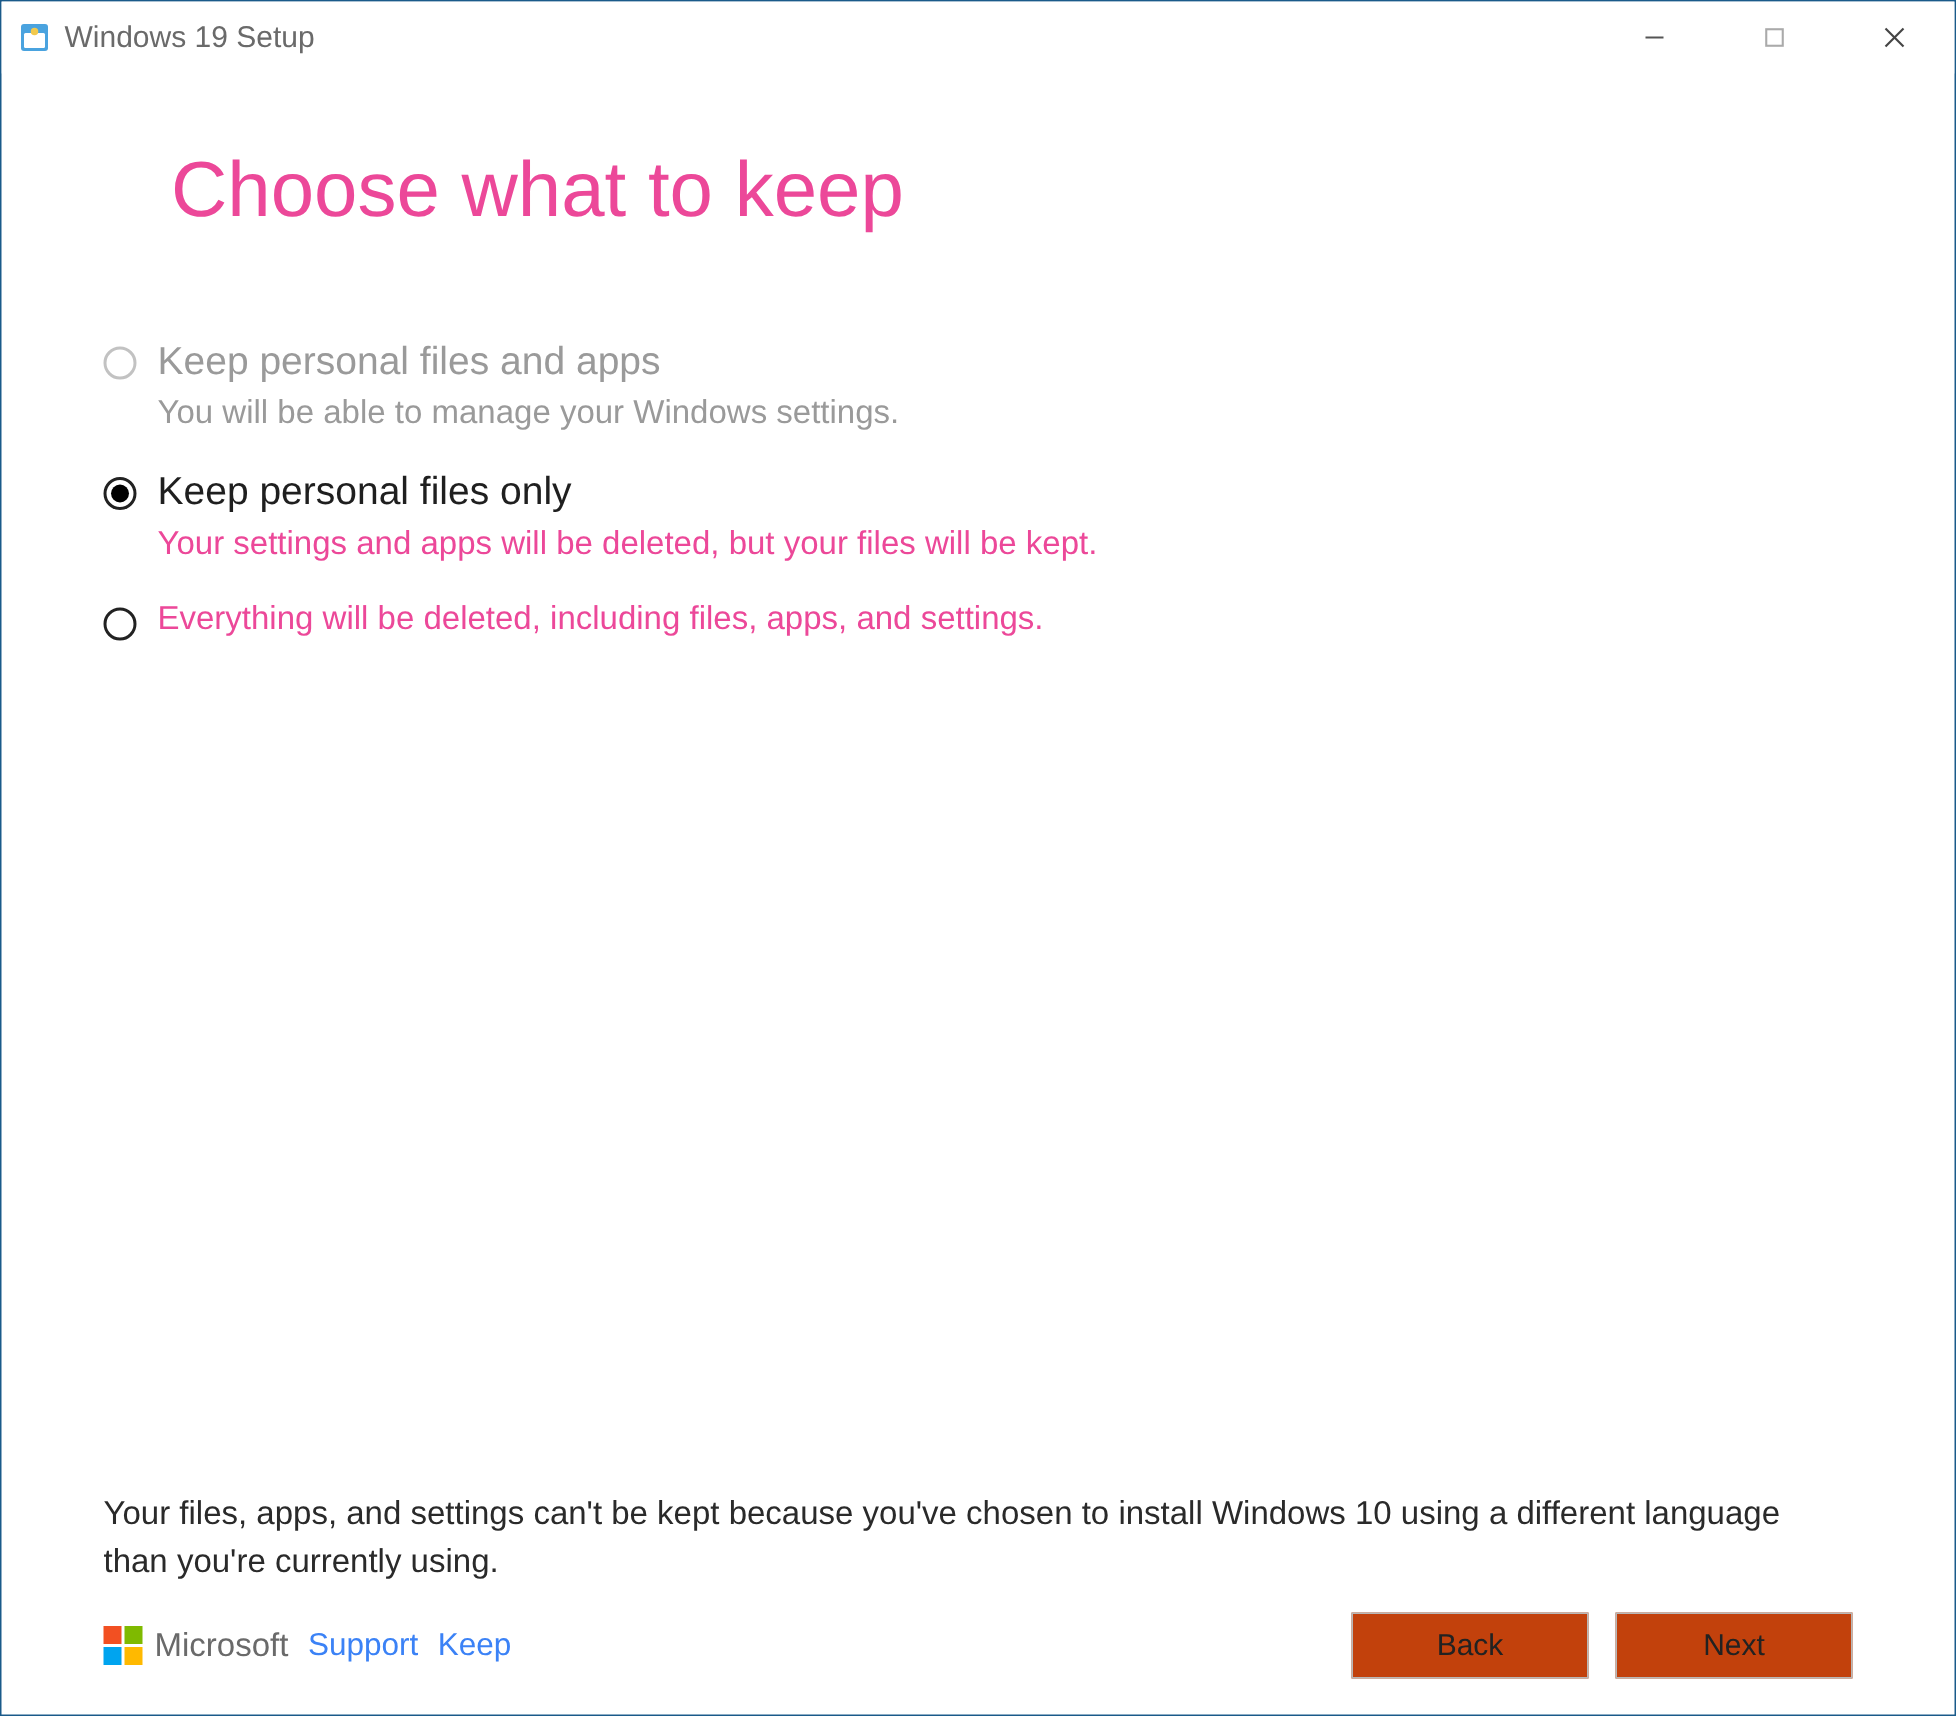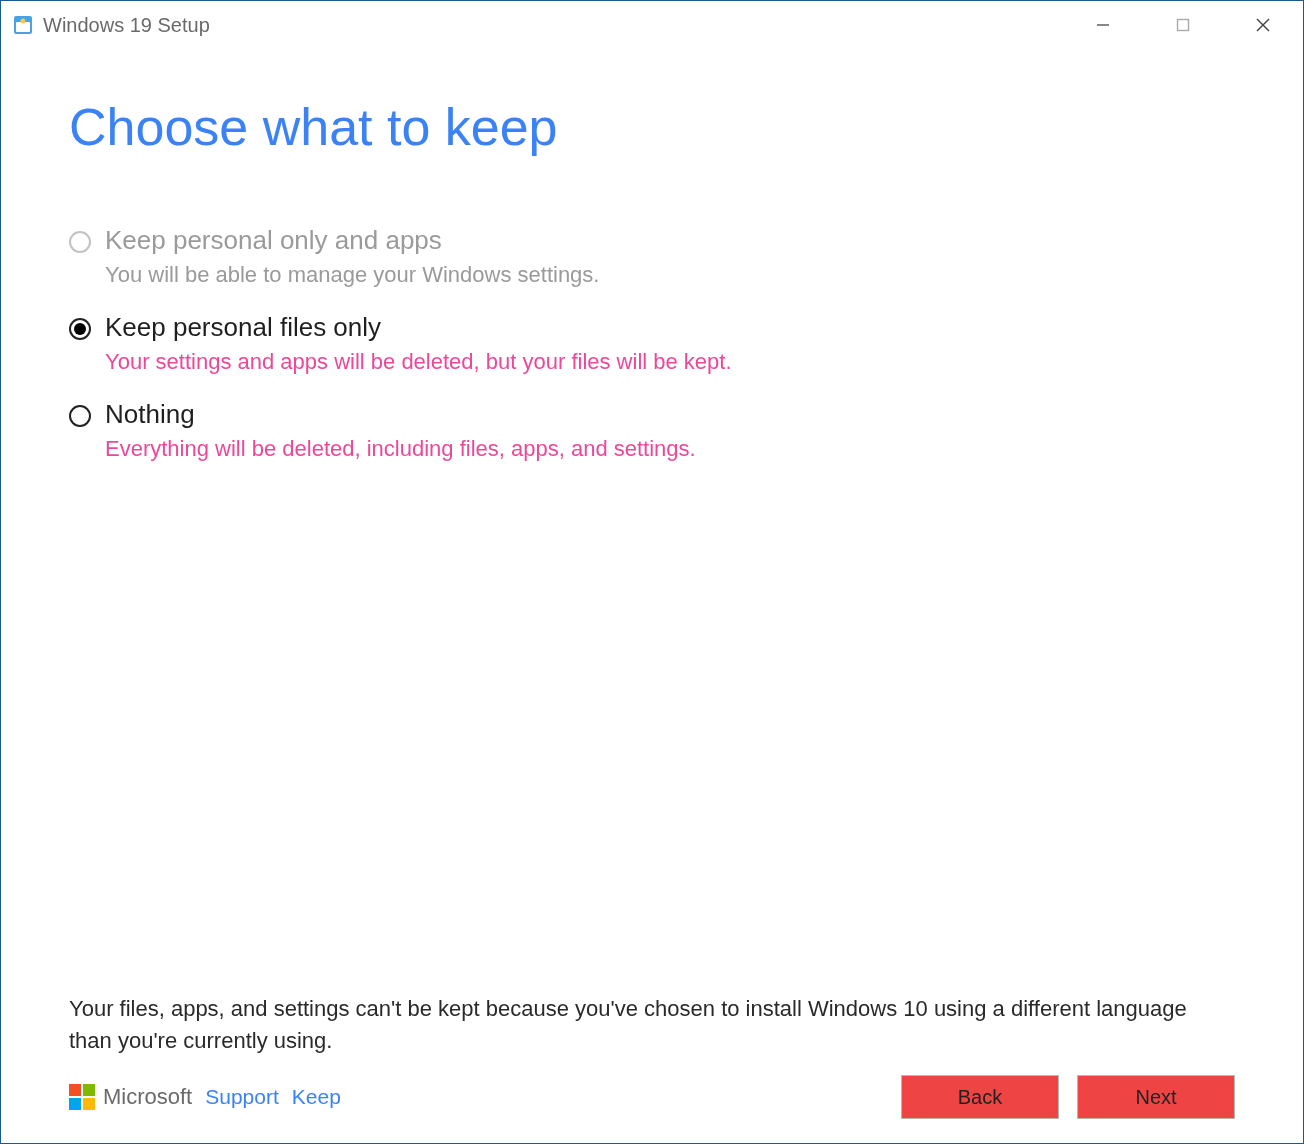--- a/index.html
+++ b/index.html
@@ -51,22 +51,23 @@
     }
     .content {
       padding: 48px 68px 0 68px;
       height: calc(100% - 48px);
       display: flex;
       flex-direction: column;
     }
     .page-title {
       font-size: 52px;
       font-weight: 300;
-      color: #3b82f6;
+      color: #ec4899;
       margin-bottom: 68px;
+      margin-left: 45px;
     }
     .options {
       flex: 1;
     }
     .option {
       display: flex;
       align-items: flex-start;
       margin-bottom: 24px;
     }
     .radio {
@@ -155,21 +156,21 @@
       font-size: 21px;
       color: #3b82f6;
     }
     .footer-right {
       display: flex;
       gap: 18px;
     }
     .btn {
       width: 158px;
       height: 44px;
-      background: #ef4444;
+      background: #c2410c;
       border: 1px solid #b8b8b8;
       font-size: 20px;
       color: #222;
       display: flex;
       align-items: center;
       justify-content: center;
       font-family: inherit;
     }
   </style>
 </head>
@@ -205,37 +206,36 @@
 </div>
 
 <div class="content">
   <h1 class="page-title">Choose what to keep</h1>
 
   <div class="options">
 
     <div class="option">
       <span class="radio disabled"></span>
       <div class="option-text">
-        <span class="option-label disabled">Keep personal only and apps</span>
+        <span class="option-label disabled">Keep personal files and apps</span>
         <span class="option-desc disabled">You will be able to manage your Windows settings.</span>
       </div>
     </div>
 
     <div class="option">
       <span class="radio selected"></span>
       <div class="option-text">
         <span class="option-label">Keep personal files only</span>
         <span class="option-desc">Your settings and apps will be deleted, but your files will be kept.</span>
       </div>
     </div>
 
     <div class="option">
       <span class="radio"></span>
       <div class="option-text">
-        <span class="option-label">Nothing</span>
         <span class="option-desc">Everything will be deleted, including files, apps, and settings.</span>
       </div>
     </div>
 
   </div>
 
   <div class="footer">
     <p class="footer-note">Your files, apps, and settings can't be kept because you've chosen to install  Windows 10 using a different language than you're currently using.</p>
     <div class="footer-row">
       <div class="footer-left">

